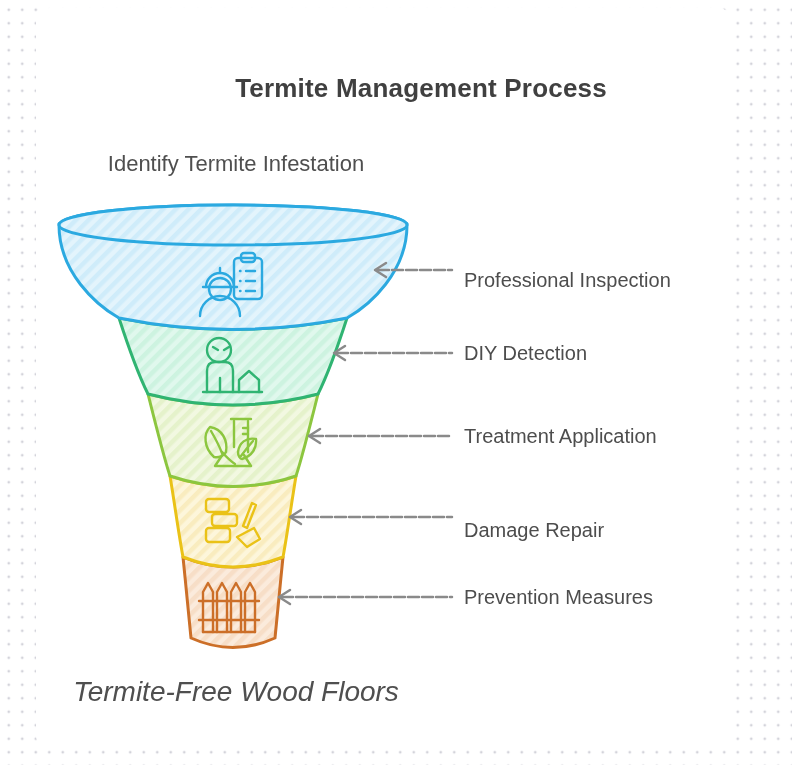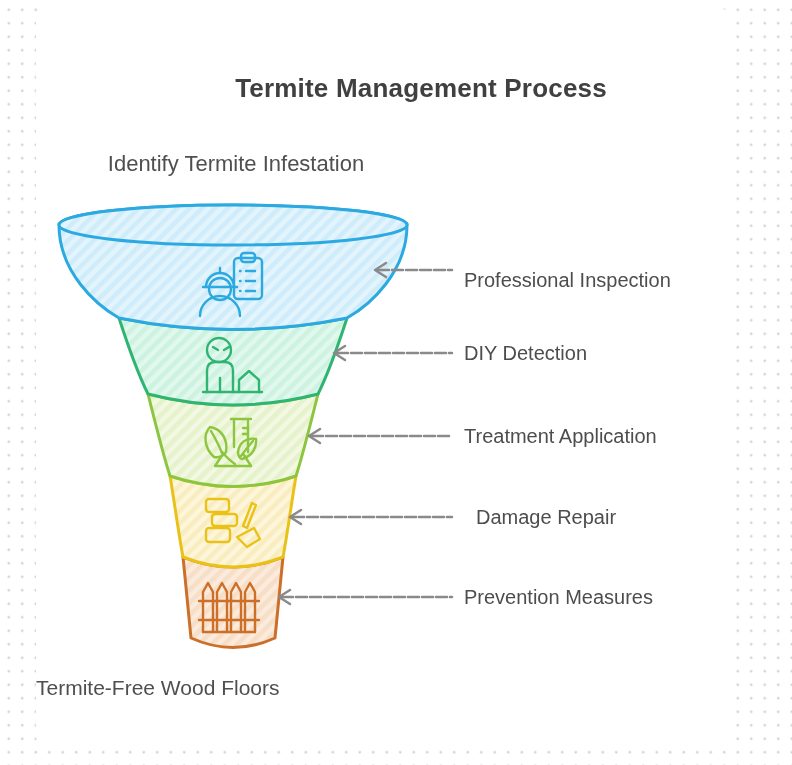--- a/index.html
+++ b/index.html
@@ -18,28 +18,28 @@
   .page-title{
     position:absolute;left:0;top:73px;width:792px;text-align:center;
     transform:translateX(25px);
     font-size:26px;font-weight:700;color:#404040;letter-spacing:.2px;
   }
   .funnel-top-label{
     position:absolute;left:36px;top:151px;width:400px;text-align:center;
     font-size:22px;color:#4f4f4f;
   }
   .funnel-bottom-label{
-    position:absolute;left:36px;top:676px;width:400px;text-align:left;
-    font-size:21px;color:#4f4f4f;
+    position:absolute;left:36px;top:676px;width:400px;text-align:center;
+    font-size:28px;color:#4f4f4f;font-style:italic;
   }
   .stage-label{
     position:absolute;left:464px;height:26px;line-height:26px;
     font-size:20px;color:#4d4d4d;white-space:nowrap;
   }
-  .lbl-0{top:247px;margin-top:20px;} .lbl-1{top:340px;} .lbl-2{top:423px;} .lbl-3{top:504px;margin-left:12px;} .lbl-4{top:584px;text-align:center;}
+  .lbl-0{top:247px;margin-top:20px;} .lbl-1{top:340px;} .lbl-2{top:423px;} .lbl-3{top:517px;} .lbl-4{top:584px;text-align:center;}
   svg.overlay{position:absolute;left:0;top:0;}
 </style>
 </head>
 <body>
 
 <div class="page">
 
   <div class="card"></div>
 
   <div class="page-title">Termite Management Process</div>

